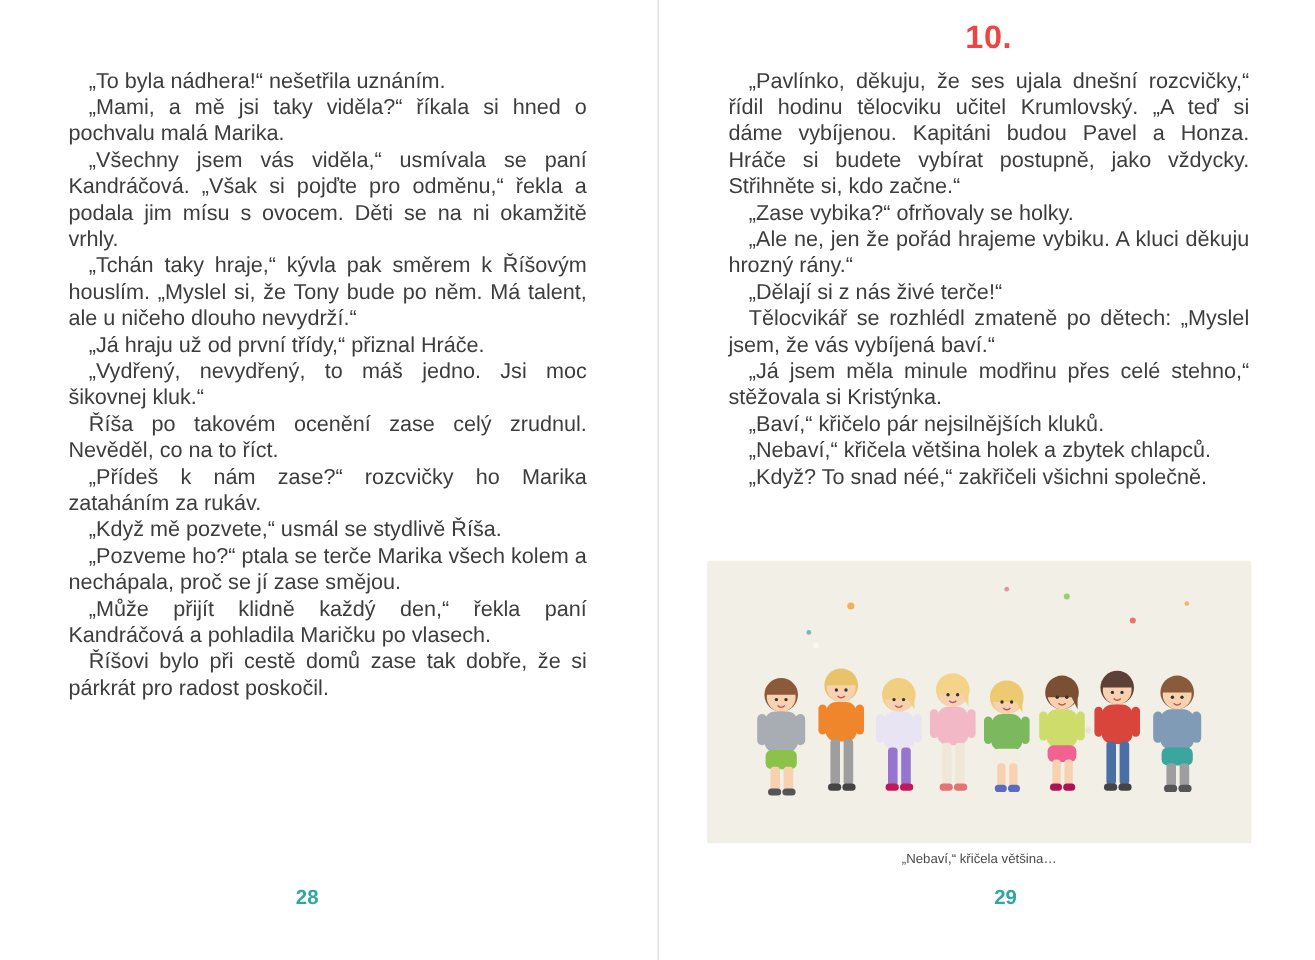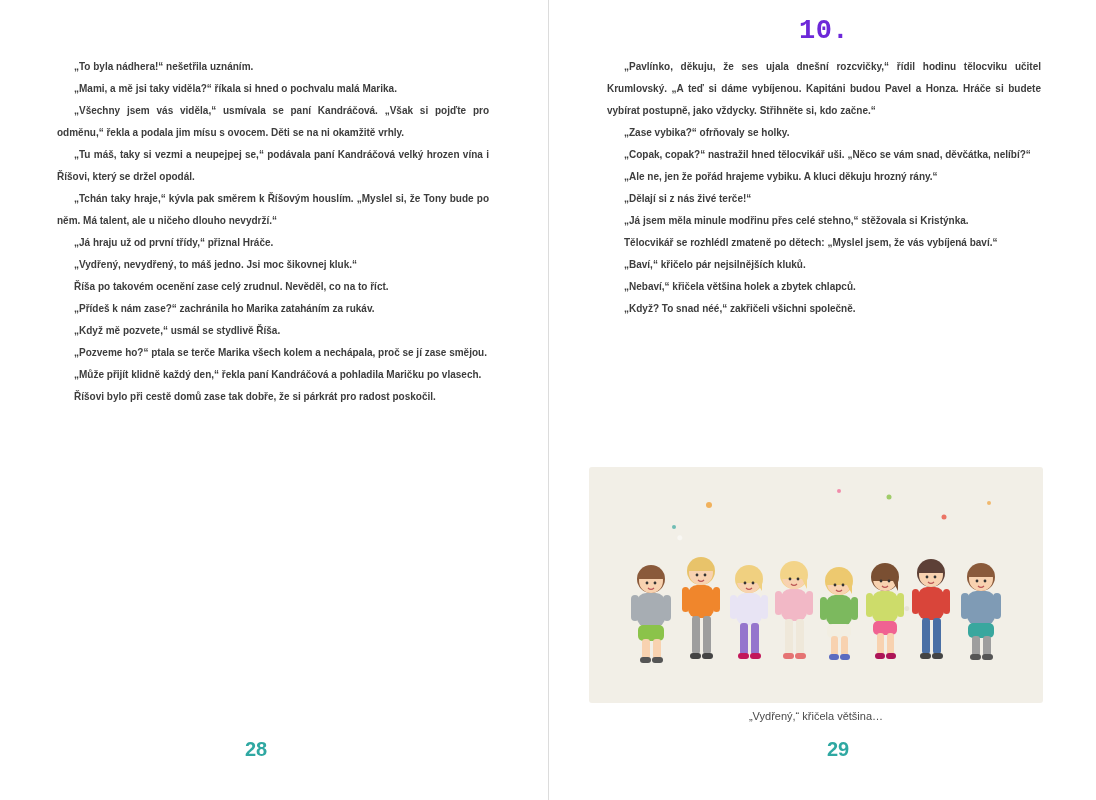--- a/index.html
+++ b/index.html
@@ -11,50 +11,48 @@
     overflow: hidden;
   }
   .spread { position: relative; width: 1096px; height: 800px; background: #fff; }
 
   .divider {
     position: absolute; left: 548px; top: 0;
     width: 1px; height: 800px; background: #dcdcdc;
   }
 
   .text-block p {
-    font-size: 10px;
+    font-size: 18px;
     line-height: 22px;
     text-align: justify;
     text-indent: 17px;
     hyphens: auto;
-    font-weight: bold;
     -webkit-hyphens: auto;
   }
 
   .left-text {
     position: absolute; left: 57px; top: 56px; width: 432px;
   }
   .right-text {
     position: absolute; left: 607px; top: 56px; width: 434px;
   }
 
   .chapter-number {
     position: absolute; left: 607px; top: 16px; width: 434px;
     text-align: center;
     font-size: 27px;
     font-weight: bold;
-    color: #6d28d9;
+    color: #ef4444;
     letter-spacing: 0.5px;
-    font-family: Liberation Mono, monospace;
   }
 
   .page-number {
     position: absolute; top: 738px;
     width: 80px; text-align: center;
-    font-size: 20px; font-weight: bold;
+    font-size: 17px; font-weight: bold;
     color: #2fa8a2;
   }
   .page-number.left  { left: 216px; }
   .page-number.right { left: 798px; }
 
   .illustration-box {
     position: absolute; left: 589px; top: 467px;
     width: 454px; height: 236px;
     background: #f2efe7;
     background-image:
@@ -77,44 +75,42 @@
 <body>
 
 <div class="spread">
 
   <div class="divider"></div>
 
   <div class="left-text text-block">
       <p>„To byla nádhera!“ nešetřila uznáním.</p>
       <p>„Mami, a mě jsi taky viděla?“ říkala si hned o pochvalu malá Marika.</p>
       <p>„Všechny jsem vás viděla,“ usmívala se paní Kandráčová. „Však si pojďte pro odměnu,“ řekla a podala jim mísu s ovocem. Děti se na ni okamžitě vrhly.</p>
-      <p>„Tu máš, taky si vezmi a neupejpej se,“ podávala paní Kandráčová velký hrozen vína i Říšovi, který se držel opodál.</p>
       <p>„Tchán taky hraje,“ kývla pak směrem k Říšovým houslím. „Myslel si, že Tony bude po něm. Má talent, ale u ničeho dlouho nevydrží.“</p>
       <p>„Já hraju už od první třídy,“ přiznal Hráče.</p>
       <p>„Vydřený, nevydřený, to máš jedno. Jsi moc šikovnej kluk.“</p>
       <p>Říša po takovém ocenění zase celý zrudnul. Nevěděl, co na to říct.</p>
-      <p>„Přídeš k nám zase?“ zachránila ho Marika zataháním za rukáv.</p>
+      <p>„Přídeš k nám zase?“ rozcvičky ho Marika zataháním za rukáv.</p>
       <p>„Když mě pozvete,“ usmál se stydlivě Říša.</p>
       <p>„Pozveme ho?“ ptala se terče Marika všech kolem a nechápala, proč se jí zase smějou.</p>
       <p>„Může přijít klidně každý den,“ řekla paní Kandráčová a pohladila Maričku po vlasech.</p>
       <p>Říšovi bylo při cestě domů zase tak dobře, že si párkrát pro radost poskočil.</p>
     </div>
 
   <div class="page-number left">28</div>
 
   <div class="chapter-number">10.</div>
 
   <div class="right-text text-block">
       <p>„Pavlínko, děkuju, že ses ujala dnešní rozcvičky,“ řídil hodinu tělocviku učitel Krumlovský. „A teď si dáme vybíjenou. Kapitáni budou Pavel a Honza. Hráče si budete vybírat postupně, jako vždycky. Střihněte si, kdo začne.“</p>
       <p>„Zase vybika?“ ofrňovaly se holky.</p>
-      <p>„Copak, copak?“ nastražil hned tělocvikář uši. „Něco se vám snad, děvčátka, nelíbí?“</p>
       <p>„Ale ne, jen že pořád hrajeme vybiku. A kluci děkuju hrozný rány.“</p>
       <p>„Dělají si z nás živé terče!“</p>
+      <p>Tělocvikář se rozhlédl zmateně po dětech: „Myslel jsem, že vás vybíjená baví.“</p>
       <p>„Já jsem měla minule modřinu přes celé stehno,“ stěžovala si Kristýnka.</p>
-      <p>Tělocvikář se rozhlédl zmateně po dětech: „Myslel jsem, že vás vybíjená baví.“</p>
       <p>„Baví,“ křičelo pár nejsilnějších kluků.</p>
       <p>„Nebaví,“ křičela většina holek a zbytek chlapců.</p>
       <p>„Když? To snad néé,“ zakřičeli všichni společně.</p>
     </div>
 
   <div class="illustration-box">
     <svg viewBox="0 0 454 236" xmlns="http://www.w3.org/2000/svg">
 
       <circle cx="120" cy="38" r="3" fill="#f0a13a" opacity="0.8"></circle>
       <circle cx="300" cy="30" r="2.5" fill="#8bc34a" opacity="0.8"></circle>
@@ -250,17 +246,17 @@
         <rect x="-14" y="14" width="28" height="34" rx="9" fill="#7f9bb5"></rect>
         <rect x="-13" y="46" width="26" height="15" rx="5" fill="#39a79e"></rect>
         <rect x="-9" y="59" width="8" height="20" rx="3" fill="#9e9e9e"></rect>
         <rect x="2" y="59" width="8" height="20" rx="3" fill="#9e9e9e"></rect>
         <rect x="-11" y="77" width="11" height="6" rx="3" fill="#555"></rect>
         <rect x="1" y="77" width="11" height="6" rx="3" fill="#555"></rect>
       </g>
     </svg>
   </div>
 
-  <div class="illustration-caption">„Vydřený,“ křičela většina…</div>
+  <div class="illustration-caption">„Nebaví,“ křičela většina…</div>
 
   <div class="page-number right">29</div>
 
 </div>
 
 </body></html>

